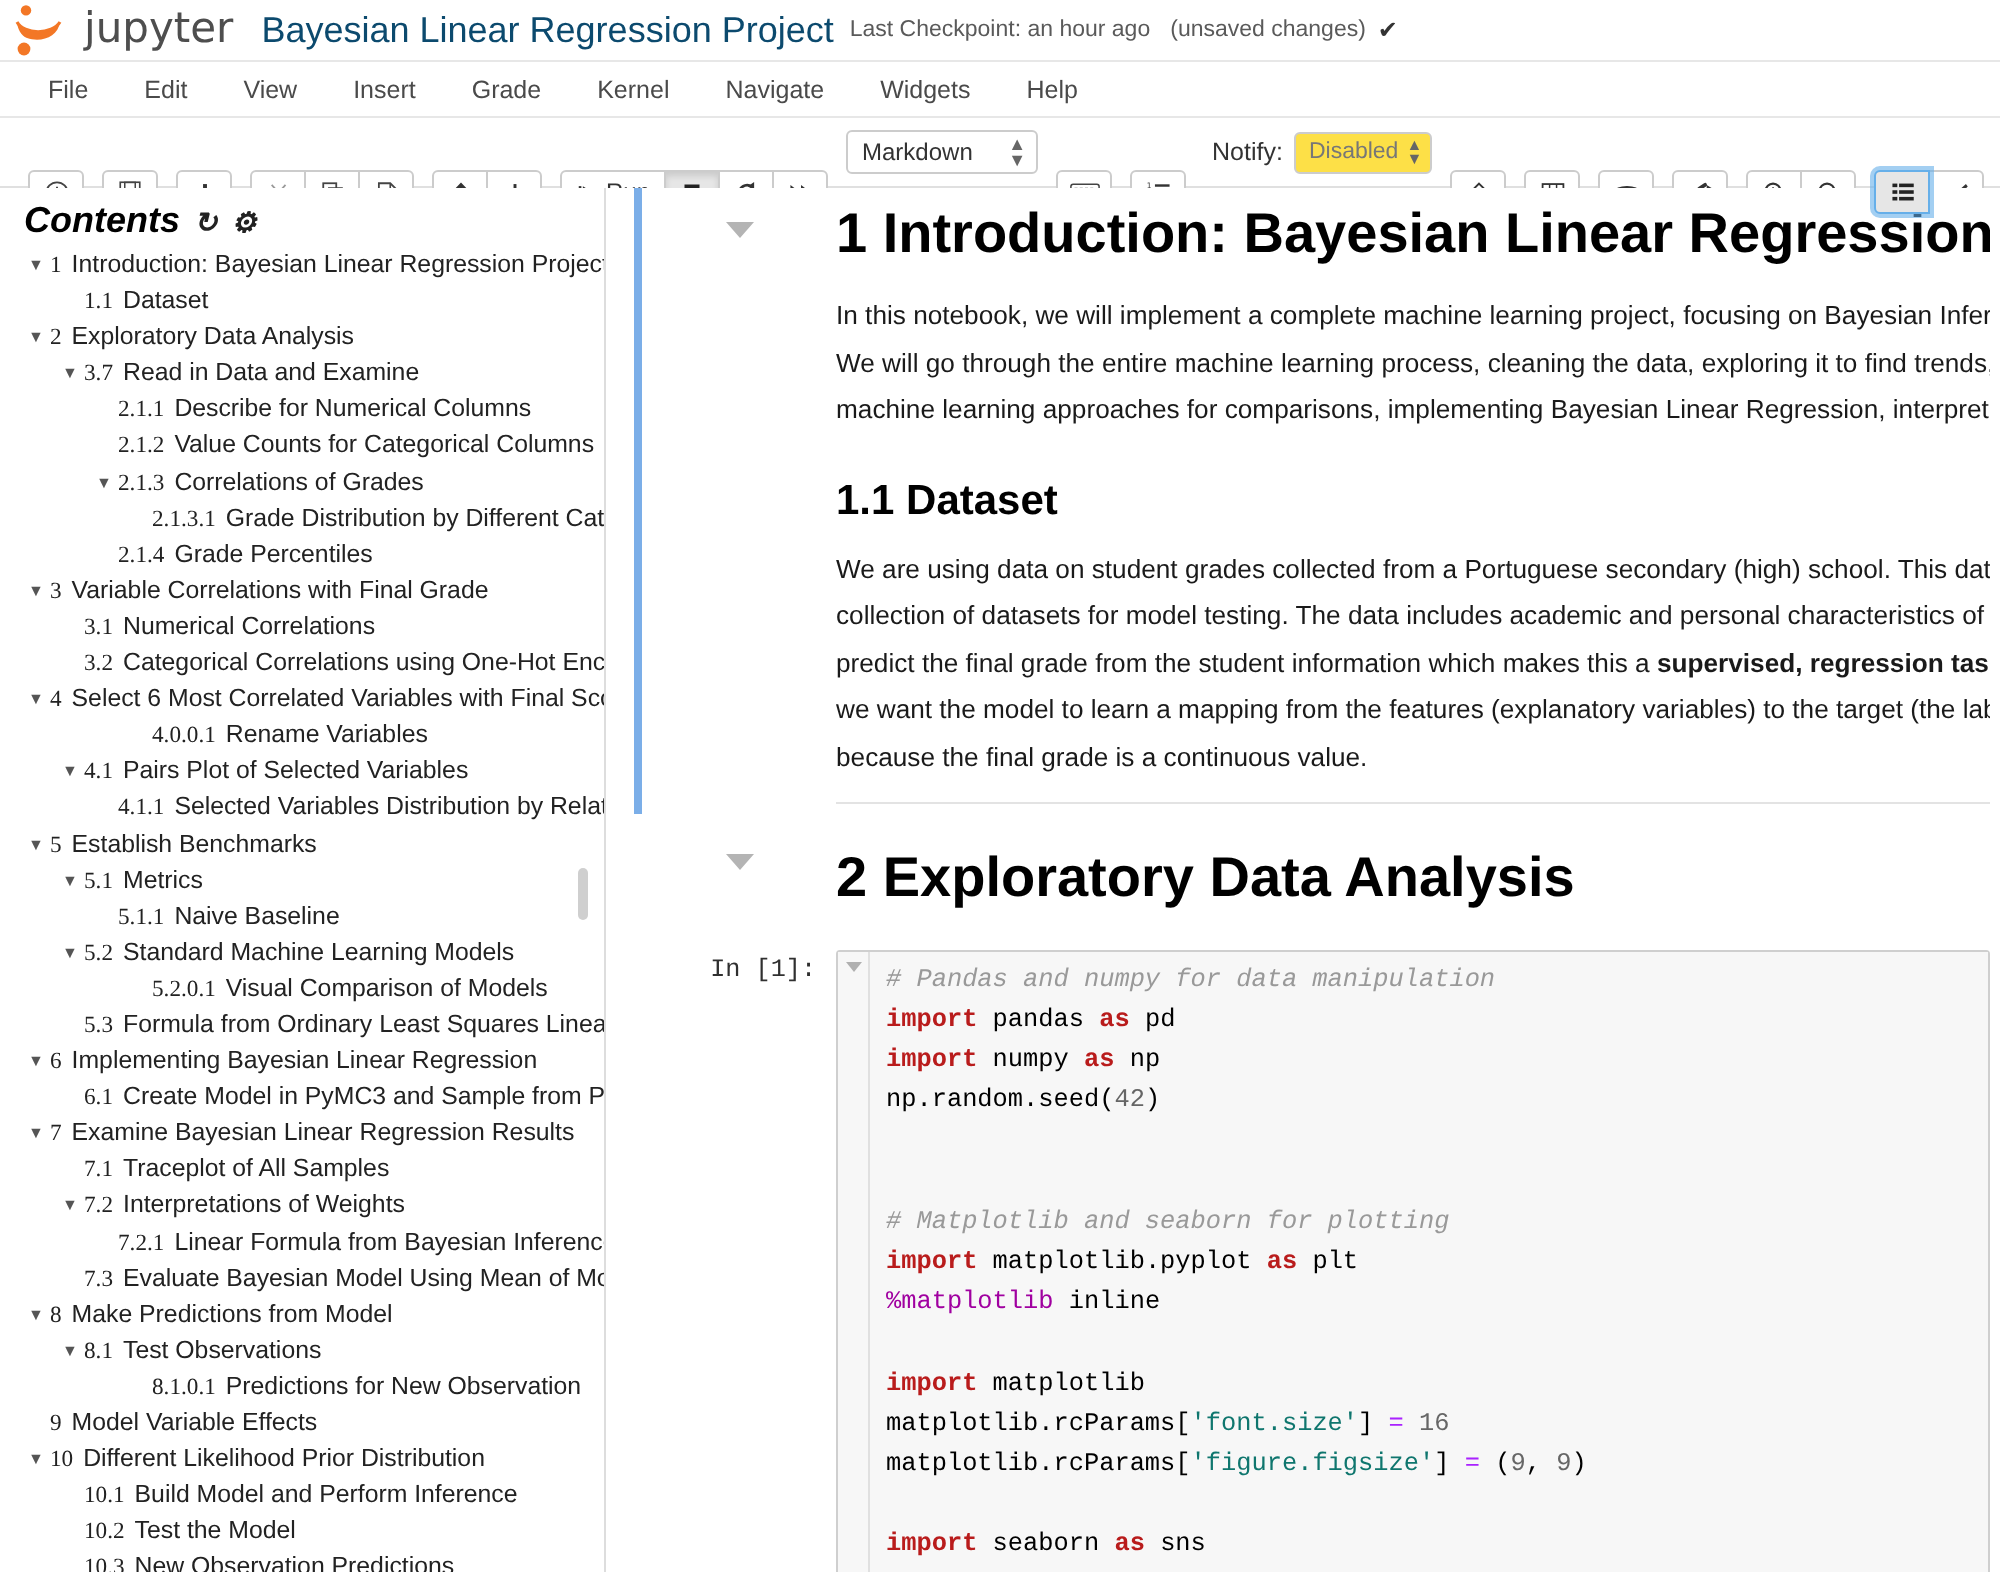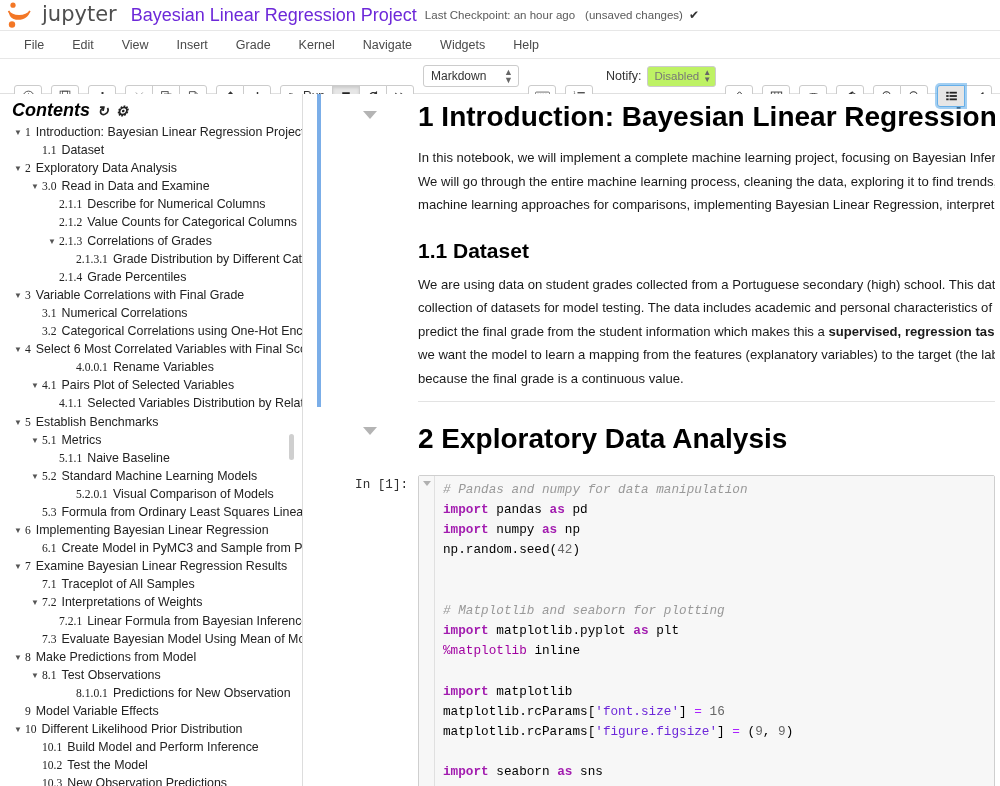--- a/index.html
+++ b/index.html
@@ -34,21 +34,21 @@
     color: #4e4e4e;
     letter-spacing: 0px;
     font-family: "DejaVu Sans", sans-serif;
     font-weight: 400;
     margin-right: 14px;
     position: relative;
     top: -1px;
   }
   .nb-name {
     font-size: 18px;
-    color: #6d28d9;
+    color: #0c4a6e;
     margin-right: 8px;
     line-height: 1;
   }
   .checkpoint, .unsaved {
     font-size: 11.5px;
     color: #5a5a5a;
   }
   .checkpoint { margin-right: 10px; }
   .unsaved { margin-right: 6px; }
   .save-check { font-size: 12px; color: #333; }
@@ -122,21 +122,21 @@
   }
   .tb-select .updown {
     position: absolute; right: 5px; top: 50%;
     transform: translateY(-50%);
     font-size: 9px; line-height: 8px; color: #666;
     display:flex; flex-direction:column;
   }
   .notify-label { font-size: 12.5px; color: #333; margin-right: 6px; margin-left: 4px;}
   .notify-select {
     height: 21px; border: 1px solid #ccc; border-radius: 3px;
-    background: #bef264; font-size: 11.5px; color: #777;
+    background: #fde047; font-size: 11.5px; color: #777;
     padding: 0 16px 0 6px; display:flex; align-items:center;
     position: relative; cursor: pointer; margin-right: 9px;
   }
   .notify-select .updown {
     position:absolute; right:4px; top:50%; transform: translateY(-50%);
     font-size:8px; line-height:7px; color:#666; display:flex; flex-direction:column;
   }
 
   
   #body-split {
@@ -287,23 +287,23 @@
     padding: 4px 0 4px 8px;
     font-family: "Liberation Mono", monospace;
     font-size: 12.7px;
     line-height: 20.2px;
     color: #000;
     background: #f7f7f7;
     flex: 1 1 auto;
     white-space: pre;
     overflow: hidden;
   }
-  .k  { color: #a21caf; font-weight: bold; }   
+  .k  { color: #b91c1c; font-weight: bold; }   
   .cm { color: #999999; font-style: italic; }  
-  .st { color: #6d28d9; }                      
+  .st { color: #0f766e; }                      
   .nu { color: #666666; }                      
   .op { color: #a2f; }                         
   .mg { color: #a000a0; }
 </style>
 </head>
 <body>
 
 <div id="header">
   <div class="jp-logo">
     <svg width="34" height="26" viewBox="0 0 34 26">
@@ -588,21 +588,21 @@
           <span class="toc-num">1.1</span>
           <span class="toc-text">Dataset</span>
         </li>
         <li class="toc-row" style="padding-left: 4px;">
           <span class="caret">▼</span>
           <span class="toc-num">2</span>
           <span class="toc-text">Exploratory Data Analysis</span>
         </li>
         <li class="toc-row" style="padding-left: 21px;">
           <span class="caret">▼</span>
-          <span class="toc-num">3.0</span>
+          <span class="toc-num">3.7</span>
           <span class="toc-text">Read in Data and Examine</span>
         </li>
         <li class="toc-row" style="padding-left: 38px;">
           <span class="caret empty">▼</span>
           <span class="toc-num">2.1.1</span>
           <span class="toc-text">Describe for Numerical Columns</span>
         </li>
         <li class="toc-row" style="padding-left: 38px;">
           <span class="caret empty">▼</span>
           <span class="toc-num">2.1.2</span>

